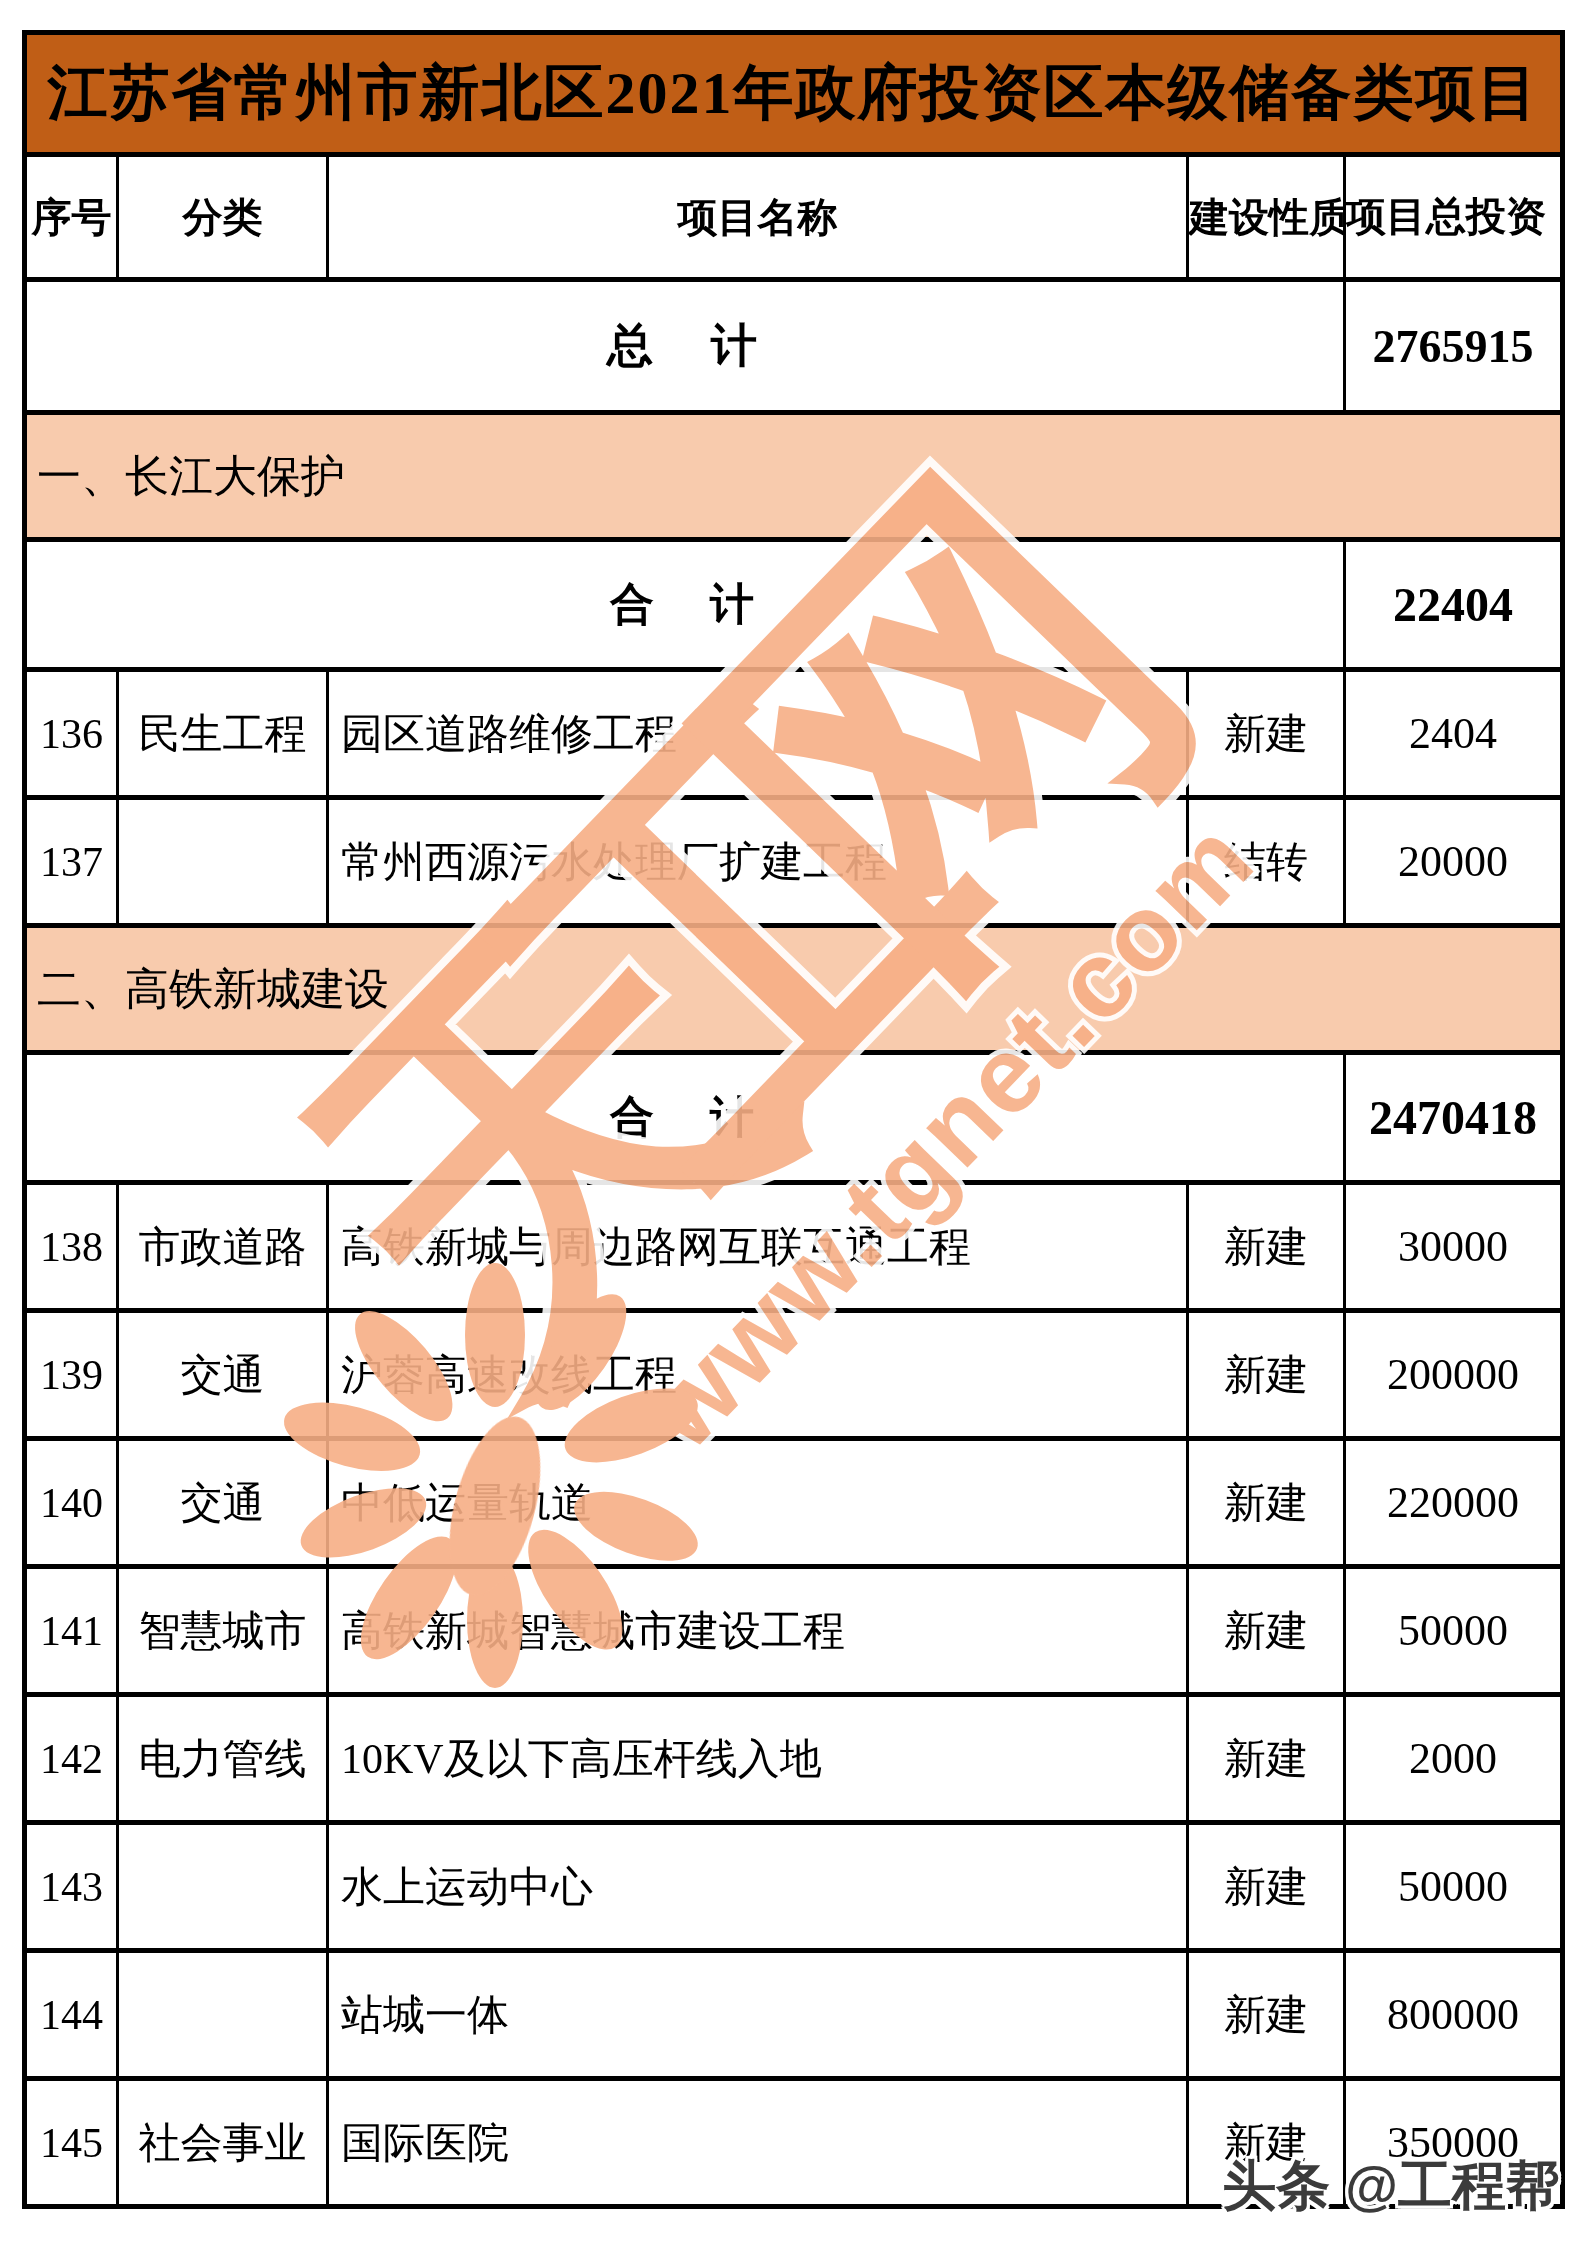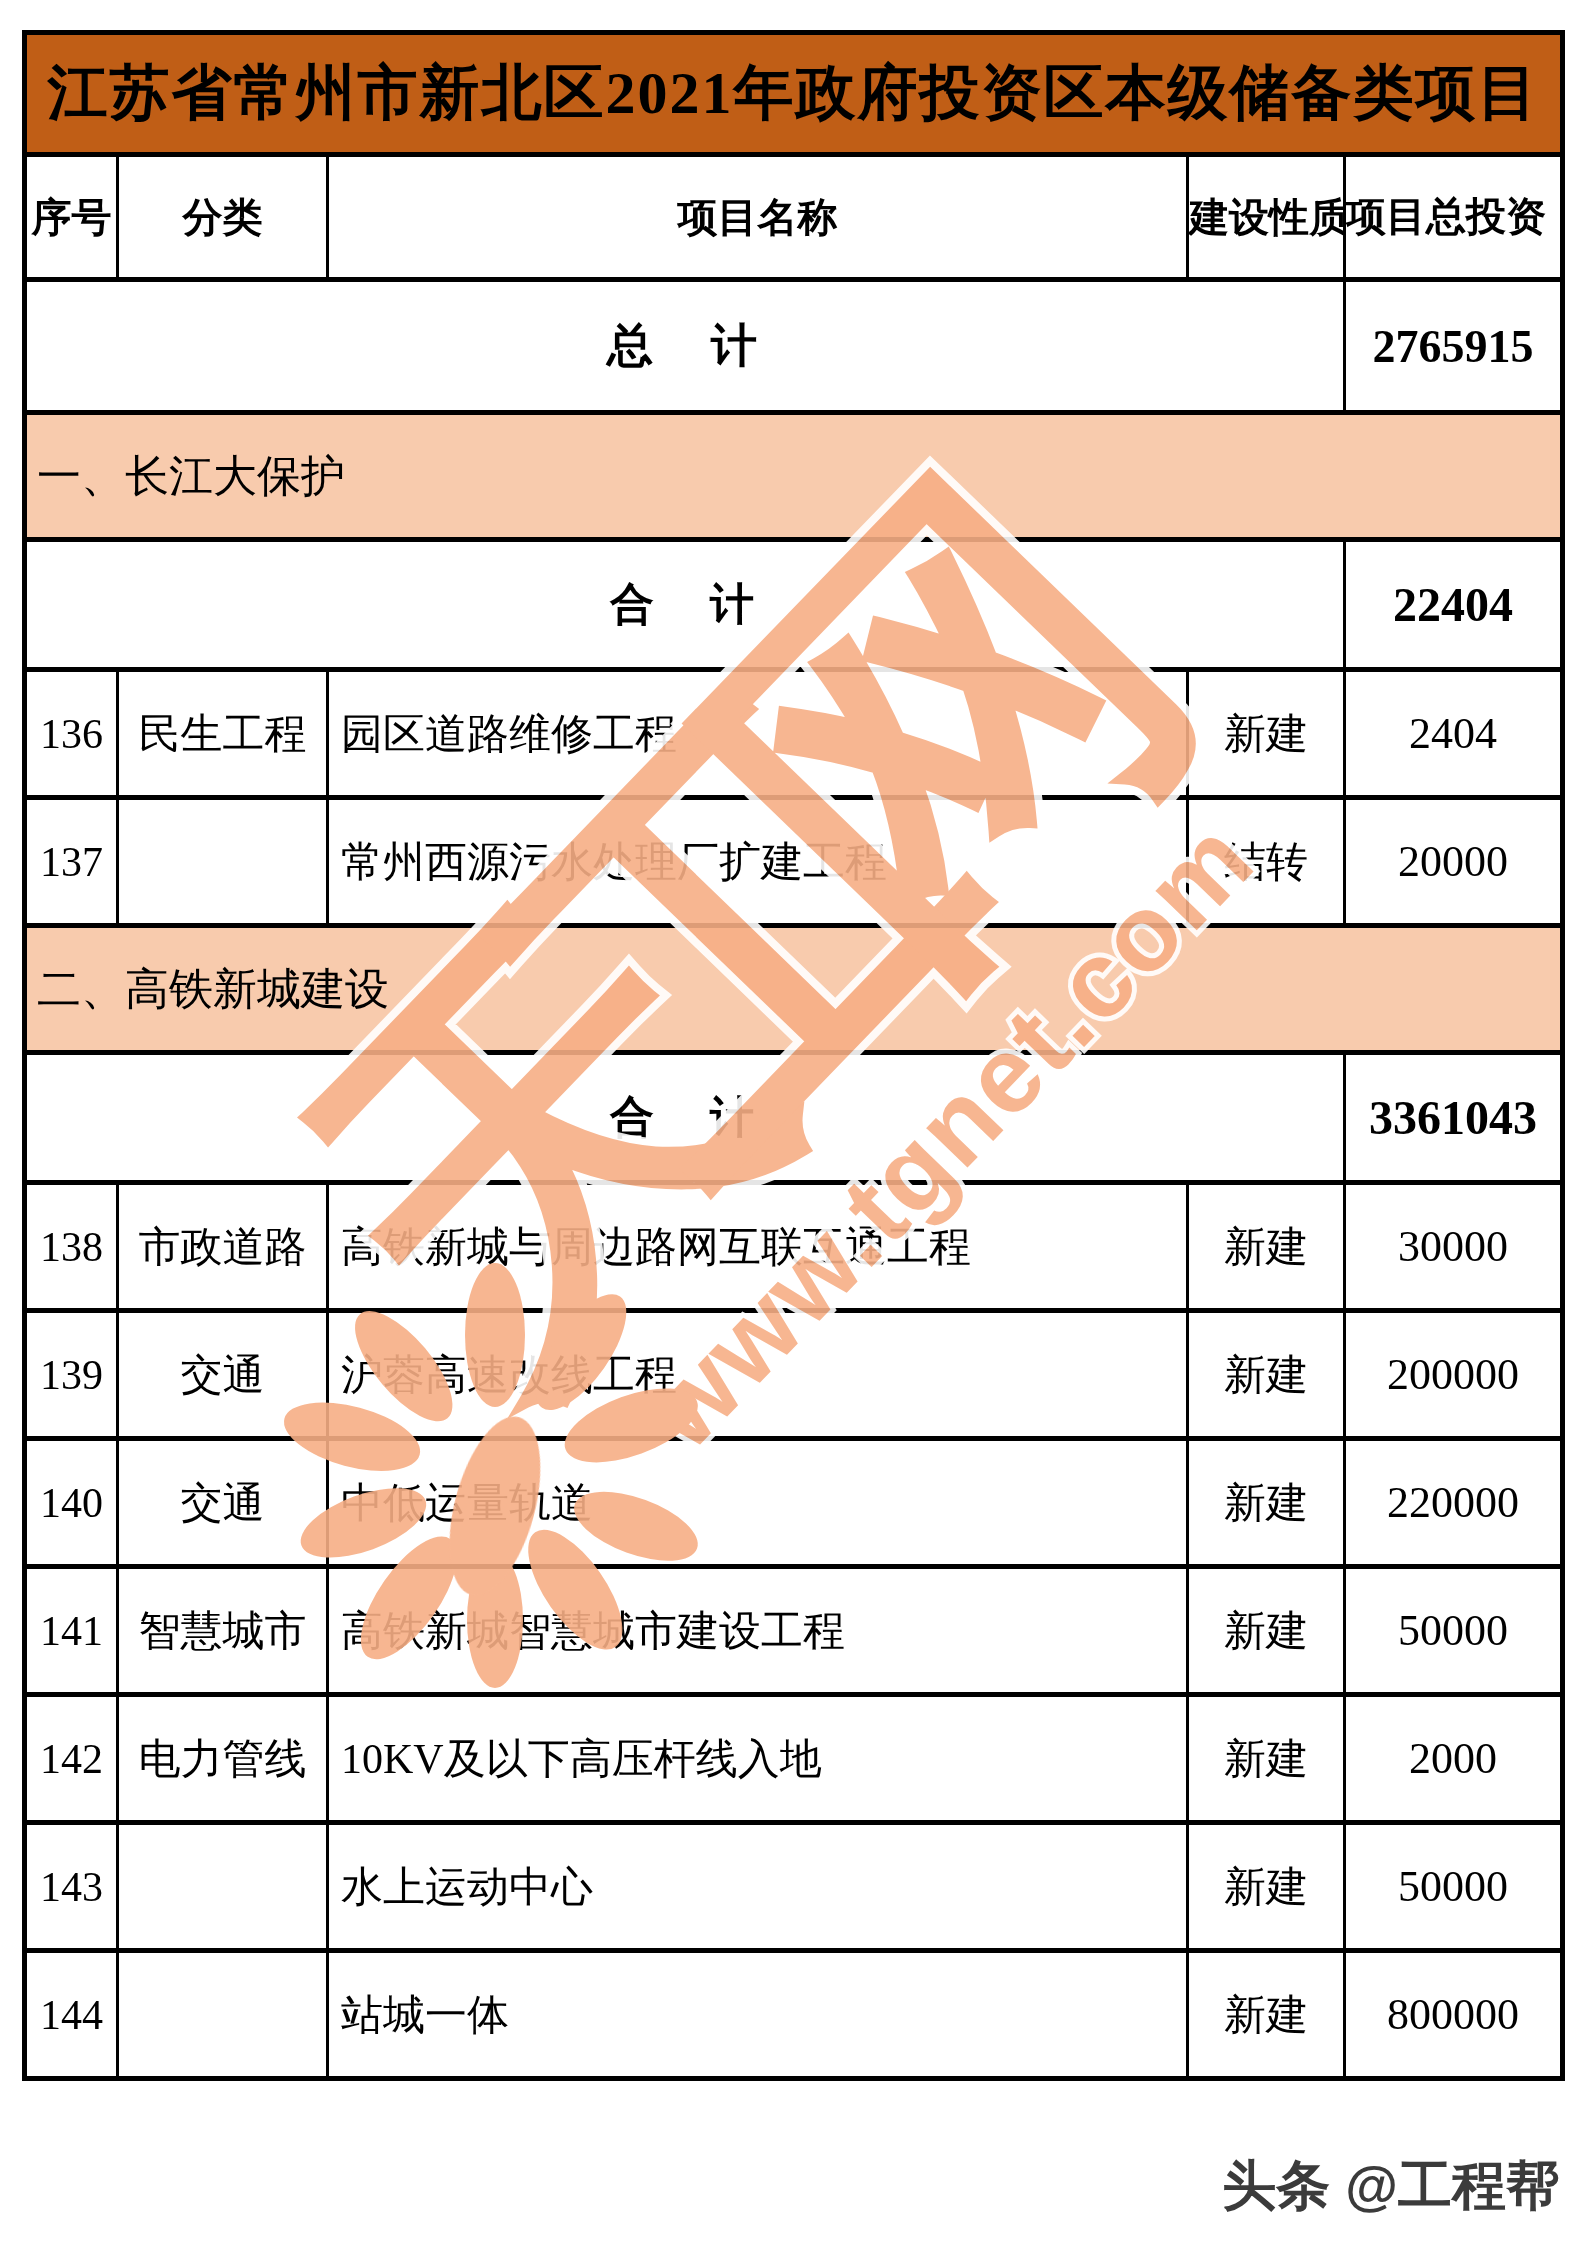--- a/index.html
+++ b/index.html
@@ -135,21 +135,21 @@
       <td>结转</td>
       <td class="num">20000</td>
     </tr>
 
     <tr class="band-row">
       <td colspan="5">二、高铁新城建设</td>
     </tr>
 
     <tr class="subtotal-row">
       <td colspan="4" class="lbl">合　计</td>
-      <td class="val">3361043</td>
+      <td class="val">2470418</td>
     </tr>
 
     <tr class="data-row">
       <td>138</td>
       <td>市政道路</td>
       <td class="name">高铁新城与周边路网互联互通工程</td>
       <td>新建</td>
       <td class="num">30000</td>
     </tr>
     <tr class="data-row">
@@ -186,20 +186,27 @@
       <td class="name">水上运动中心</td>
       <td>新建</td>
       <td class="num">50000</td>
     </tr>
     <tr class="data-row">
       <td>144</td>
       <td></td>
       <td class="name">站城一体</td>
       <td>新建</td>
       <td class="num">800000</td>
+    </tr>
+    <tr class="data-row">
+      <td>145</td>
+      <td>社会事业</td>
+      <td class="name">国际医院</td>
+      <td>新建</td>
+      <td class="num">350000</td>
     </tr>
   </tbody>
     </table>
 
   <svg class="watermark" viewBox="0 0 1587 2244" aria-hidden="true">
     <g class="wm-art">
       <text class="wm-cn" transform="translate(500,1400) rotate(-46)" letter-spacing="-140">天工网</text>
       <text class="wm-url" transform="translate(690,1455) rotate(-46)" letter-spacing="2">www.tgnet.com</text>
       <g transform="translate(495,1475)">
         <ellipse transform="rotate(0)" cx="0" cy="-140" rx="30" ry="72"></ellipse>

